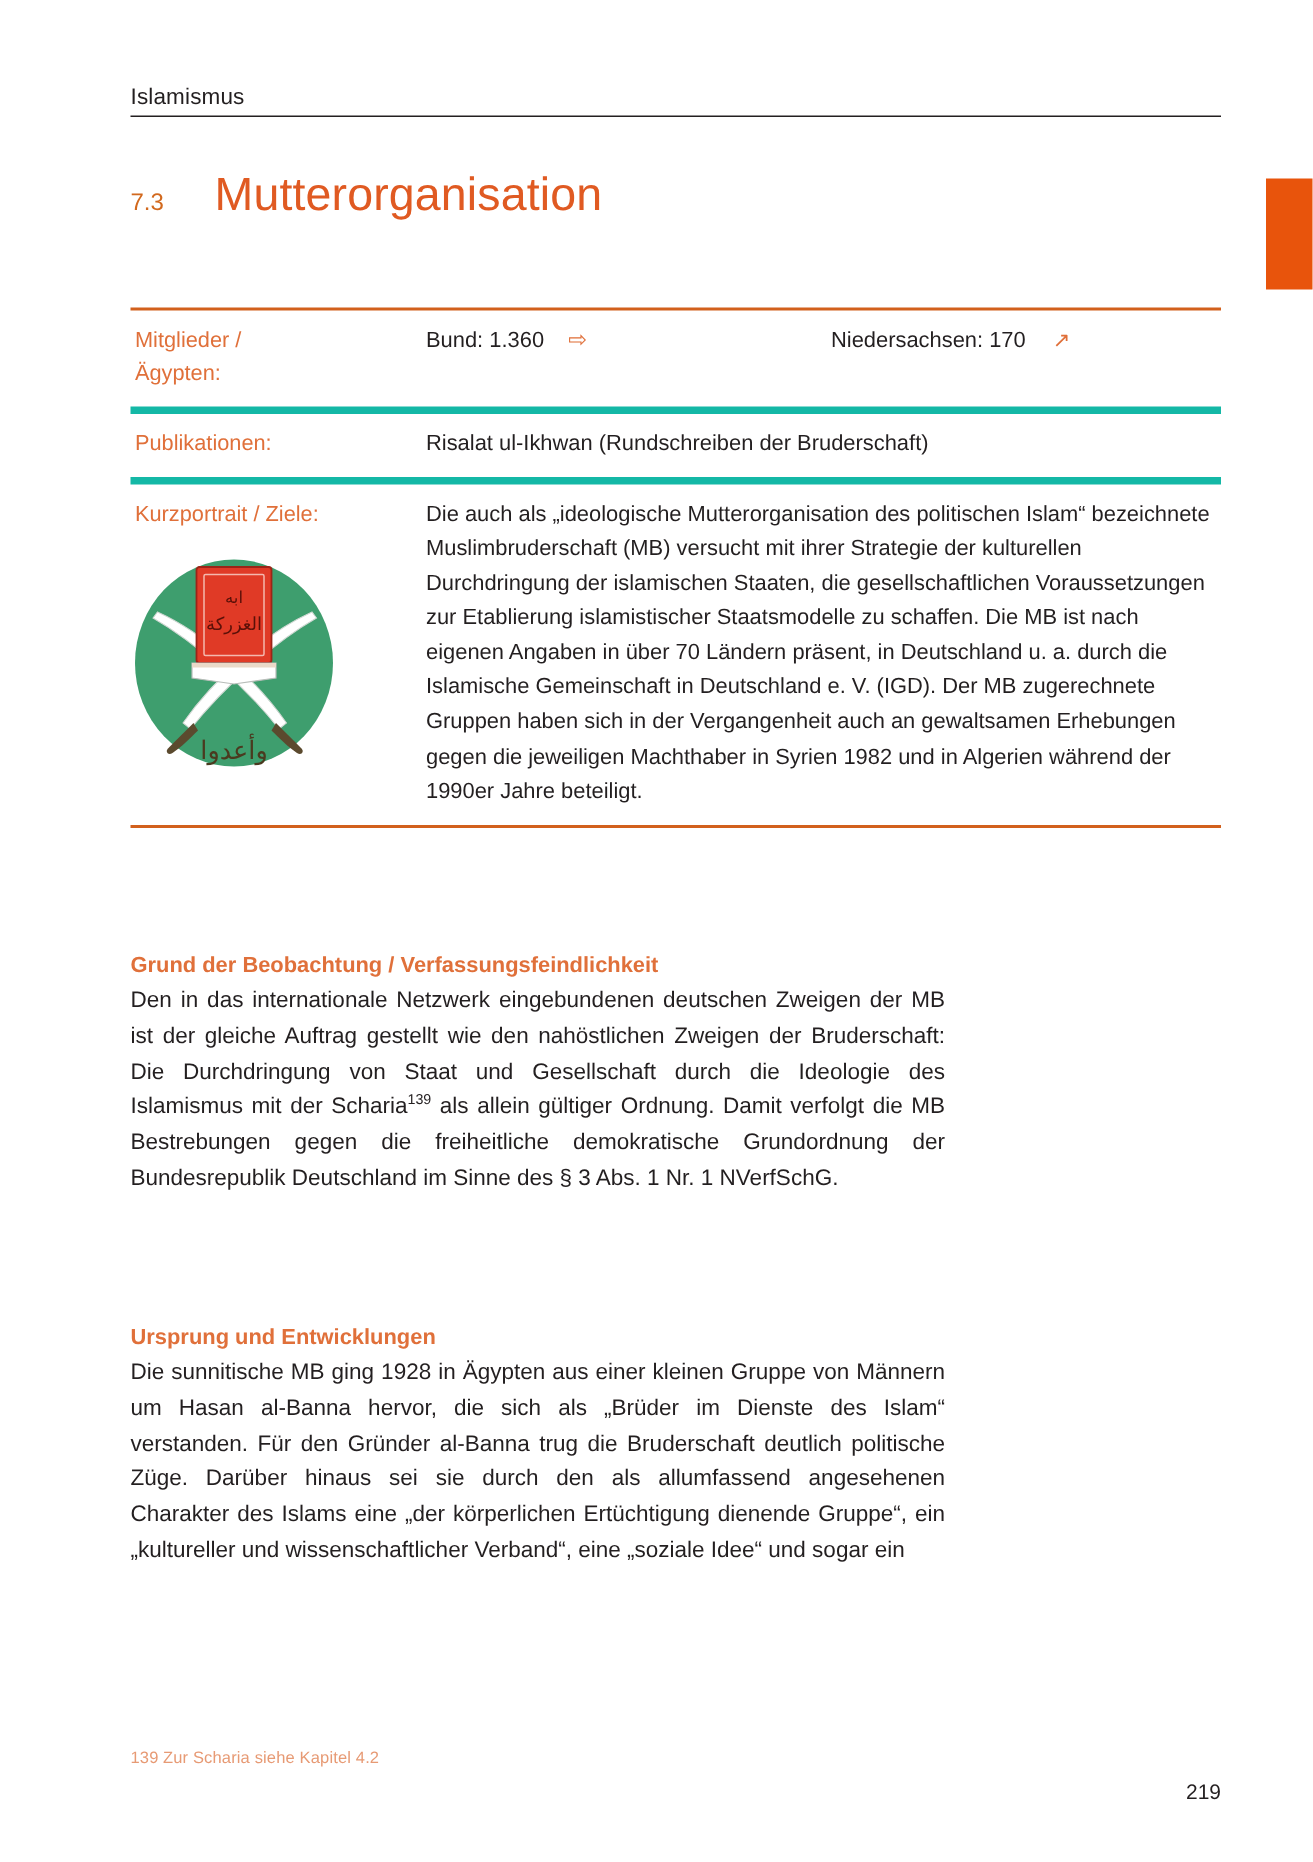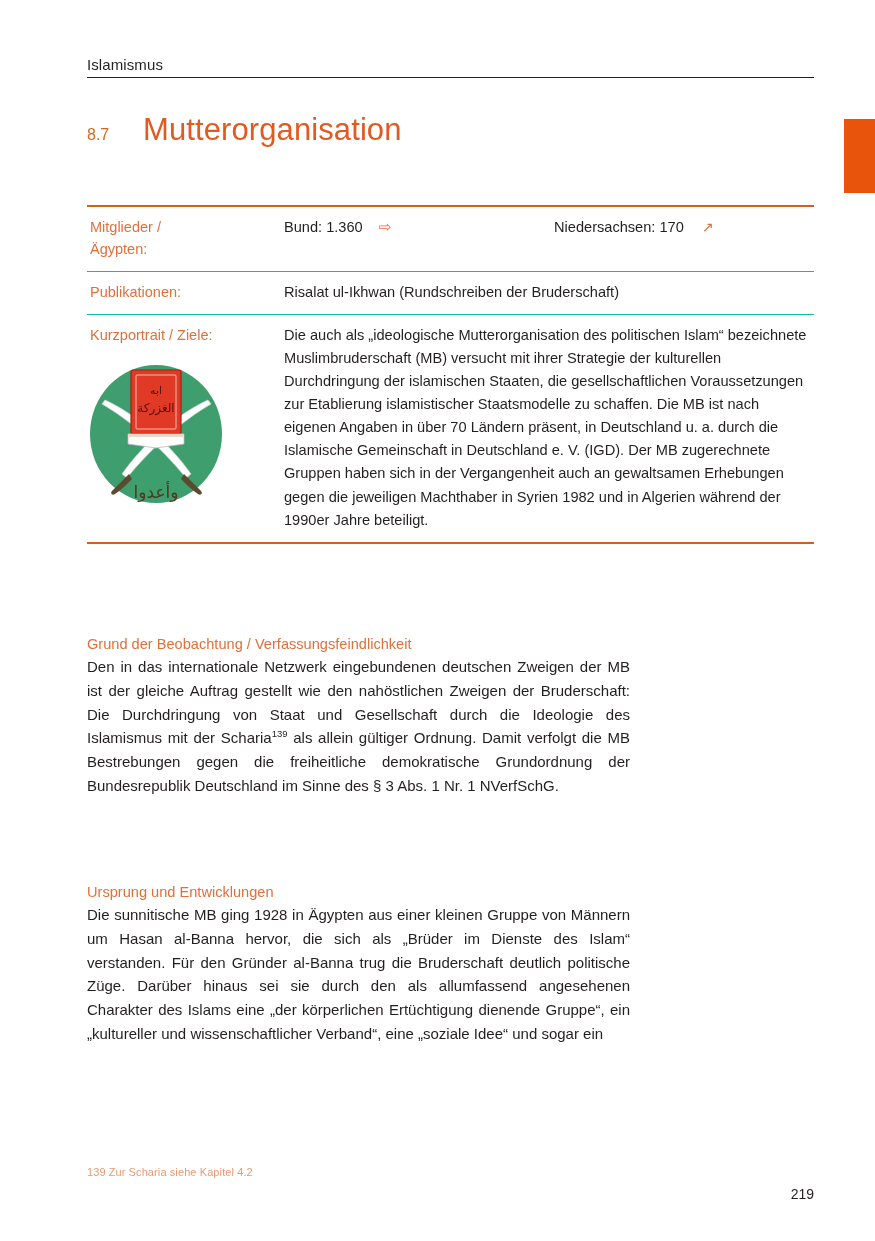--- a/index.html
+++ b/index.html
@@ -75,21 +75,21 @@
   .info-table {
     position: absolute;
     left: 87px;
     top: 205px;
     width: 727px;
     border-top: 2.2px solid #d2601c;
     border-bottom: 2.2px solid #d2601c;
   }
   .info-row {
     display: flex;
-    border-bottom: 1px solid #14b8a6;
+    border-bottom: 5px solid #14b8a6;
     padding: 9px 0 10px 0;
   }
   .info-row:last-child {
     border-bottom: none;
   }
   .info-label {
     width: 197px;
     flex: none;
     font-size: 14.5px;
     line-height: 1.55;
@@ -141,21 +141,21 @@
   
   .section {
     position: absolute;
     left: 87px;
     width: 543px;
   }
   .section-head {
     font-size: 14.6px;
     color: #e0703a;
     margin: 0 0 3px 0;
-    font-weight: 400;
+    font-weight: 700;
   }
   .section-body {
     margin: 0;
     font-size: 15px;
     line-height: 1.585;
     color: #231f20;
     text-align: justify;
     text-justify: inter-word;
   }
   .section-body sup {
@@ -192,21 +192,21 @@
 <body>
 
 <div class="page">
 
   <div class="bleed-tab"></div>
 
   <div class="running-head">Islamismus</div>
   <div class="head-rule"></div>
 
   <div class="title-row">
-    <span class="title-num">8.7</span>
+    <span class="title-num">7.3</span>
     <span class="title-text">Mutterorganisation</span>
   </div>
 
   <div class="info-table">
 
     <div class="info-row">
       <div class="info-label">
         <div>Mitglieder /</div>
         <div>Ägypten:</div>
       </div>

